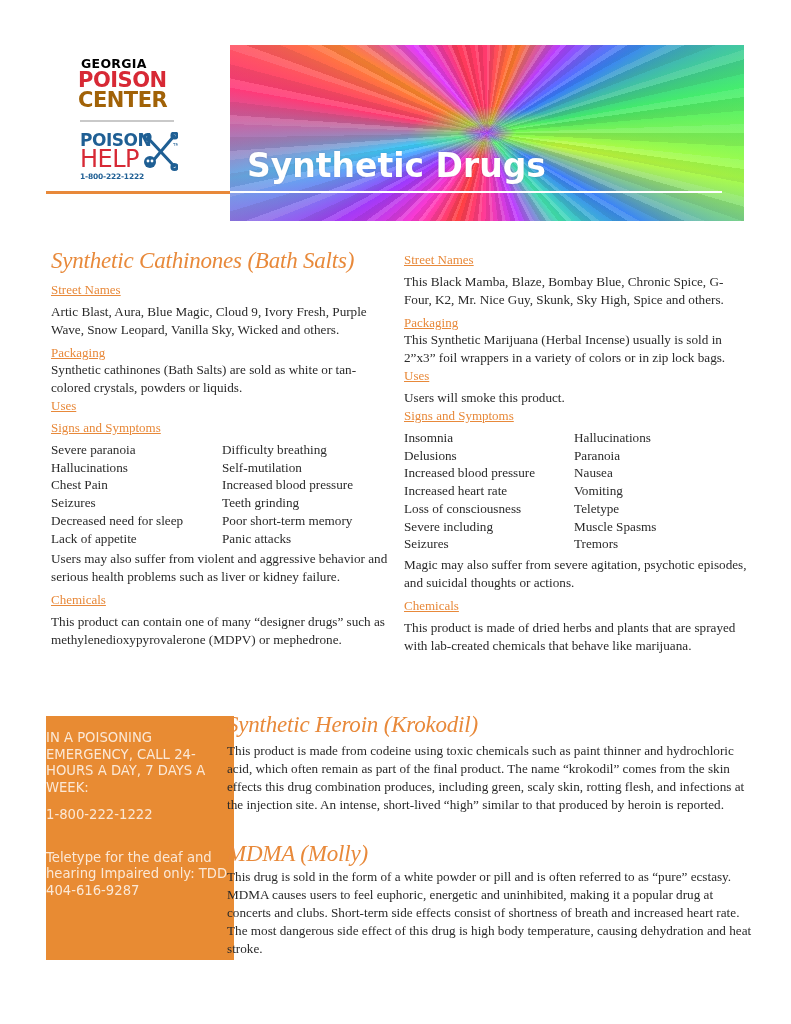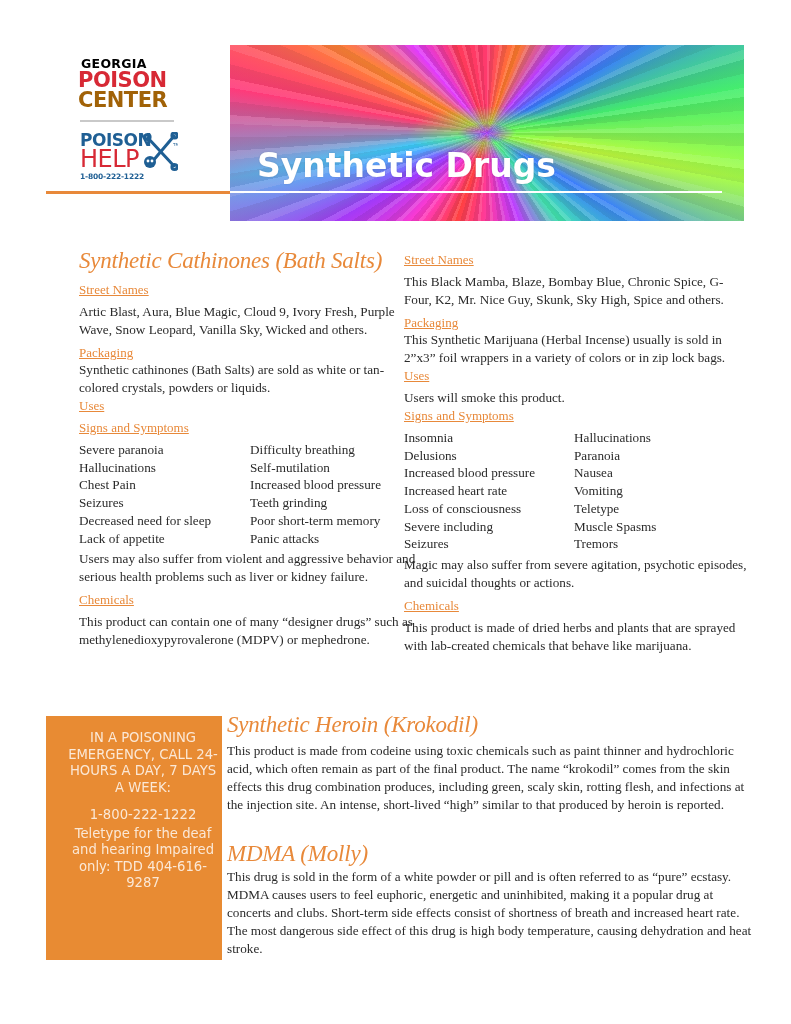--- a/index.html
+++ b/index.html
@@ -32,45 +32,45 @@
       radial-gradient(ellipse at 50% 50%, rgba(170,60,255,0.95) 0%, rgba(120,255,80,0.6) 8%, rgba(0,0,0,0) 22%),
       conic-gradient(from 0deg at 50% 50%,
         #ff3a6e 0deg, #ff7a2a 20deg, #b83cff 40deg, #3a7bff 60deg, #42e86a 80deg, #c8ff3a 100deg,
         #3a7bff 120deg, #42e8b0 140deg, #c03cff 160deg, #ff3aa0 180deg, #ff4040 200deg, #ff3ad0 220deg,
         #9a3aff 240deg, #3ad0ff 260deg, #ff3a6e 280deg, #ff8a2a 300deg, #e03aff 320deg, #ff3a5a 340deg, #ff3a6e 360deg);
   }
   .banner::before { content: ""; position: absolute; inset: 0;
     background: repeating-conic-gradient(from 0deg at 50% 50%, rgba(255,255,255,0.12) 0deg 2deg, rgba(0,0,0,0.08) 2deg 5deg, rgba(255,255,255,0) 5deg 8deg); }
   .banner::after { content: ""; position: absolute; left: 0; right: 0; top: 0; height: 176px;
     background: linear-gradient(90deg, rgba(255,60,160,0.25) 0%, rgba(0,0,0,0) 35%, rgba(0,0,0,0) 65%, rgba(80,255,120,0.25) 100%); }
-  .banner-title { position: absolute; left: 27px; top: 101px; z-index: 2;
+  .banner-title { position: absolute; left: 17px; top: 101px; z-index: 2;
     font-family: "DejaVu Sans", sans-serif; font-weight: bold; color: #ffffff; font-size: 33px; letter-spacing: 0px;
     text-shadow: 0 0 2px rgba(0,0,0,0.15); }
   .banner-line { position: absolute; left: 0; top: 146px; width: 492px; height: 2px; background: #ffffff; z-index: 2; }
 
   
   .col { position: absolute; top: 246px; }
-  .col-left { left: 51px; width: 340px; margin-left: 28px; }
+  .col-left { left: 51px; width: 340px; }
   .col-right { left: 404px; width: 345px; }
 
   h2.sec { margin: 0; font-family: "Liberation Serif", serif; font-style: italic; font-weight: normal;
            color: #e8893a; font-size: 23px; line-height: 30px; letter-spacing: -0.2px; }
   .sub { color: #e8893a; text-decoration: underline; font-size: 13px; line-height: 17px; display: block; }
   p.body { margin: 0; font-size: 13.2px; line-height: 18px; color: #2a2a2a; }
   .gap-s { height: 5px; }
 
   .sym { display: grid; grid-template-columns: 171px 1fr; margin-top: 5px; }
   .sym span { font-size: 13.2px; line-height: 17.7px; color: #2a2a2a; }
 
   
-  .emergency { position: absolute; left: 46px; top: 716px; width: 158px; height: 244px; background: #e88b33;
-               color: #fbe8d6; font-family: "DejaVu Sans", sans-serif; text-align: center; padding-left: 18px; }
+  .emergency { position: absolute; left: 46px; top: 716px; width: 188px; height: 244px; background: #e88b33;
+               color: #fbe8d6; font-family: "DejaVu Sans", sans-serif; text-align: left; }
   .emergency .l1 { font-size: 13.2px; line-height: 16.5px; margin-top: 14px; }
   .emergency .l2 { font-size: 13.2px; line-height: 16.5px; margin-top: 11px; }
-  .emergency .l3 { font-size: 13.2px; line-height: 16.5px; margin-top: 2px; }
+  .emergency .l3 { font-size: 13.2px; line-height: 16.5px; margin-top: 26px; }
 
   .lower { position: absolute; left: 227px; width: 530px; }
   .lower h2.sec { font-size: 23px; line-height: 28px; }
 </style>
 </head>
 <body>
 
 <div class="logo">
   <div class="ga">GEORGIA</div>
   <div class="poison">POISON</div>

